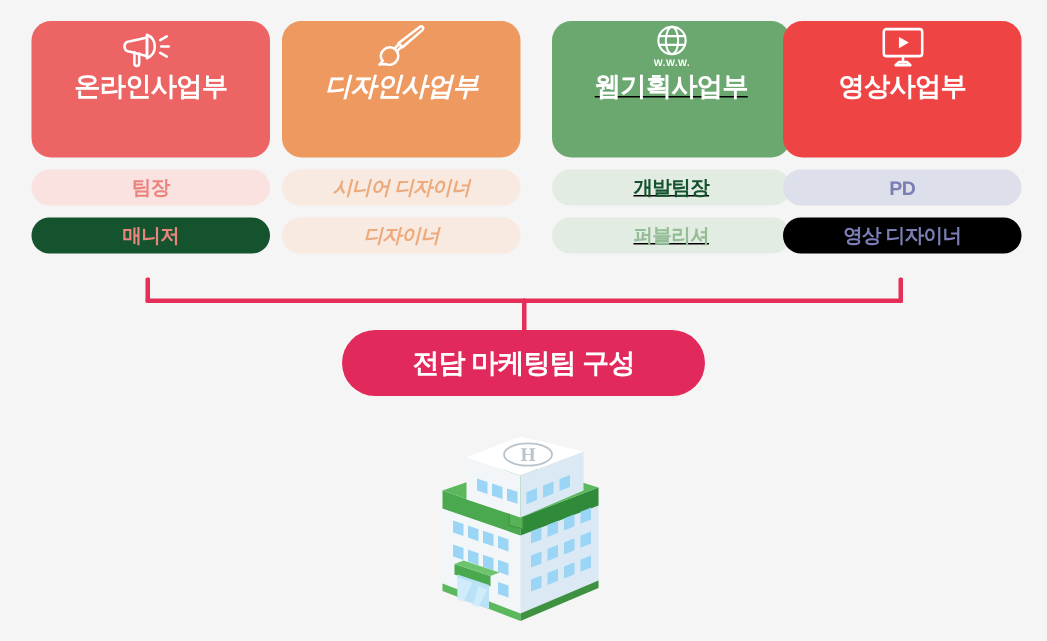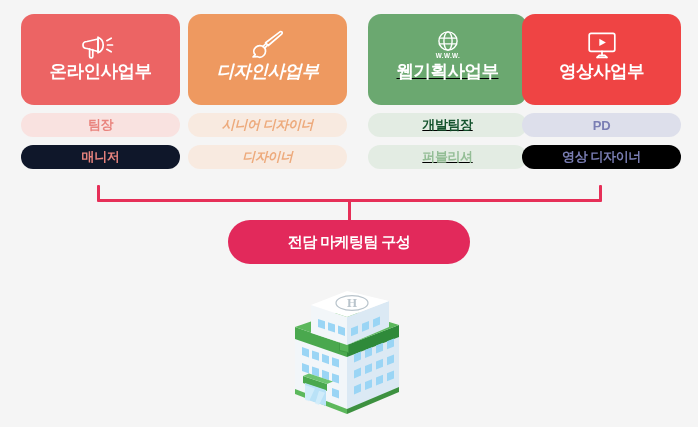--- a/index.html
+++ b/index.html
@@ -16,21 +16,21 @@
   .col{position:absolute;top:14px;width:159px;}
   .col.c0{left:21px;}
   .col.c1{left:188px;font-style:italic;}
   .col.c2{left:368px;text-decoration:underline;}
   .col.c3{left:522px;}
 
   .card{
     height:91px;border-radius:13px;
     display:flex;flex-direction:column;
     align-items:center;justify-content:flex-start;
-    box-sizing:border-box;padding-top:14px;
+    box-sizing:border-box;
     position:relative;overflow:hidden;
   }
   .card .ico{
     height:34px;width:100%;
     display:flex;align-items:center;justify-content:center;
     margin-bottom:1px;
   }
   .card .ico svg{display:block;}
   .card .ttl{
     font-size:17.5px;font-weight:700;color:#ffffff;
@@ -47,21 +47,21 @@
   .stub.l{left:97px;}
   .stub.r{left:599px;}
   .drop{position:absolute;left:348px;top:199px;width:3px;height:24px;background:#e62f58;border-radius:1px;}
 
   
   .center-pill{
     position:absolute;left:228px;top:220px;
     width:242px;height:44px;border-radius:22px;
     background:#e2295b;
     display:flex;align-items:center;justify-content:center;
-    color:#ffffff;font-size:15px;font-weight:700;letter-spacing:-0.6px;
+    color:#ffffff;font-size:18px;font-weight:700;letter-spacing:-0.6px;
   }
 
   
   .building{position:absolute;left:269px;top:281px;width:160px;height:140px;}
   .building svg{display:block;}
 </style>
 </head>
 <body>
 
 <div id="stage">
@@ -76,21 +76,21 @@
           <path d="M26.5 15 L31.5 15"></path>
           <path d="M25.8 10.7 L30.2 8.2"></path>
           <path d="M25.8 19.3 L30.2 21.8"></path>
         </svg>
       </div>
       <div class="ttl">온라인사업부</div>
     </div>
     <div class="pill" style="background:#f9e2e0;color:#e9847e;">
       <span>팀장</span>
     </div>
-    <div class="pill" style="background:#0f172a;color:#e9847e;">
+    <div class="pill" style="background:#14532d;color:#e9847e;">
       <span>매니저</span>
     </div>
   </div>
 
   <div class="col c1">
     <div class="card" style="background:#ee9960;">
       <div class="ico">
         <svg width="34" height="30" viewBox="0 0 34 30" fill="none" stroke="#ffffff" stroke-width="1.7" stroke-linecap="round" stroke-linejoin="round">
           <path d="M4.2 24.6 C2.2 22.6 2.4 19.6 4.6 17.4 C7.0 15.0 10.6 14.9 12.9 17.2 C15.2 19.5 15.1 23.1 12.7 25.5 C10.9 27.3 8.0 27.6 6.0 26.6 L2.0 27.0 Z"></path>
           <path d="M13.6 18.2 L16.6 15.2"></path>

